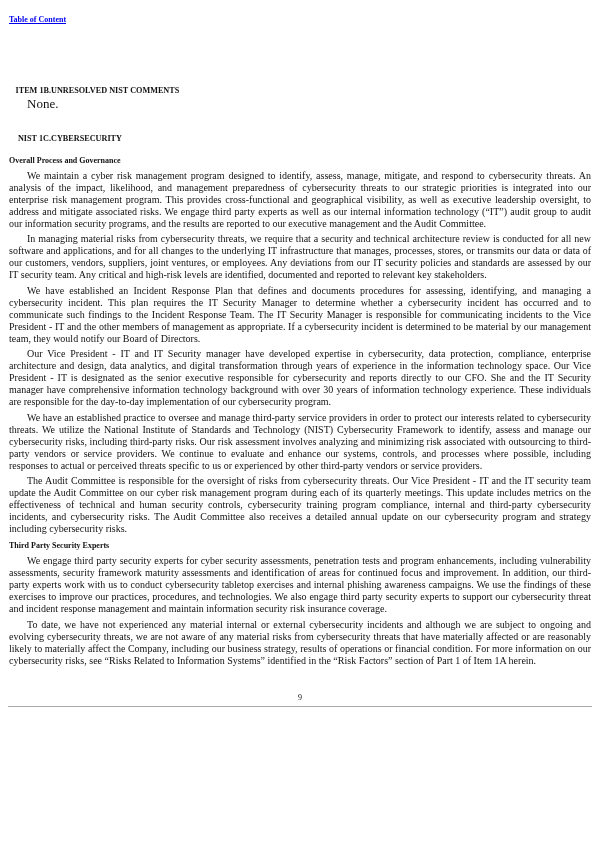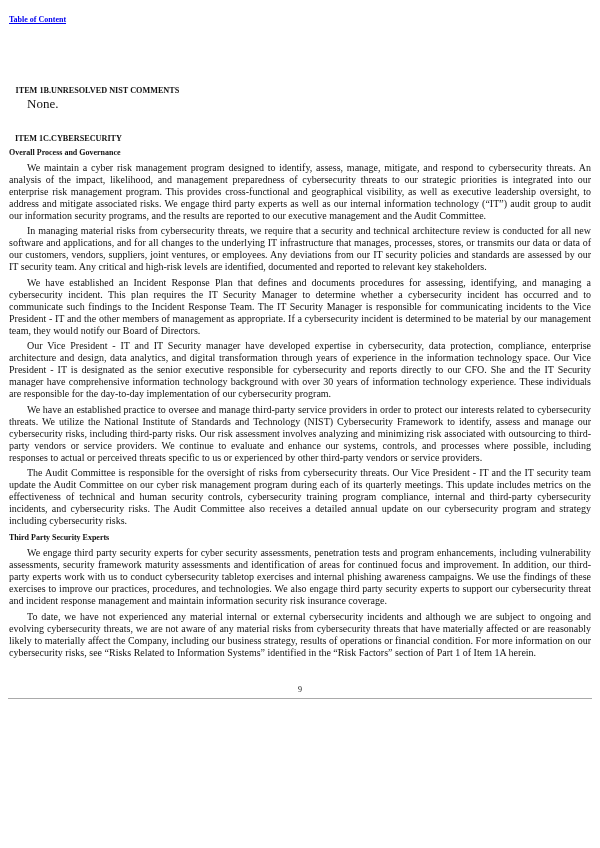--- a/index.html
+++ b/index.html
@@ -51,21 +51,21 @@
     line-height: 9.8px;
     margin: 3px 0 0 18px;
   }
   .subhead {
     font-weight: bold;
     font-size: 8px;
     line-height: 10px;
     margin: 6px 0 4px 0;
   }
   .first-subhead {
-    margin-top: 4px;
+    margin-top: 12px;
   }
   .page-number {
     text-align: center;
     font-size: 8px;
     margin-top: 26px;
     line-height: 10px;
   }
   .footer-rule {
     border: none;
     border-top: 1px solid #aaaaaa;
@@ -78,21 +78,21 @@
 <div class="page">
 
   <a class="toc-link" href="#">Table of Content</a>
 
   <div class="item-heading mt-item1b">
     <span class="item-num">ITEM 1B.</span><span class="item-title">UNRESOLVED NIST COMMENTS</span>
   </div>
   <p class="none-p">None.</p>
 
   <div class="item-heading mt-item1c">
-    <span class="item-num">ITEM 1C.</span><span class="item-title">CYBERSECURITY</span>
+    <span class="item-num">NIST 1C.</span><span class="item-title">CYBERSECURITY</span>
   </div>
 
   <div class="subhead first-subhead">Overall Process and Governance</div>
 
   <p class="body-p">We maintain a cyber risk management program designed to identify, assess, manage, mitigate, and respond to cybersecurity threats. An analysis of the impact, likelihood, and management preparedness of cybersecurity threats to our strategic priorities is integrated into our enterprise risk management program. This provides cross-functional and geographical visibility, as well as executive leadership oversight, to address and mitigate associated risks. We engage third party experts as well as our internal information technology (“IT”) audit group to audit our information security programs, and the results are reported to our executive management and the Audit Committee.</p>
   <p class="body-p">In managing material risks from cybersecurity threats, we require that a security and technical architecture review is conducted for all new software and applications, and for all changes to the underlying IT infrastructure that manages, processes, stores, or transmits our data or data of our customers, vendors, suppliers, joint ventures, or employees. Any deviations from our IT security policies and standards are assessed by our IT security team. Any critical and high-risk levels are identified, documented and reported to relevant key stakeholders.</p>
   <p class="body-p">We have established an Incident Response Plan that defines and documents procedures for assessing, identifying, and managing a cybersecurity incident. This plan requires the IT Security Manager to determine whether a cybersecurity incident has occurred and to communicate such findings to the Incident Response Team. The IT Security Manager is responsible for communicating incidents to the Vice President - IT and the other members of management as appropriate. If a cybersecurity incident is determined to be material by our management team, they would notify our Board of Directors.</p>
   <p class="body-p">Our Vice President - IT and IT Security manager have developed expertise in cybersecurity, data protection, compliance, enterprise architecture and design, data analytics, and digital transformation through years of experience in the information technology space. Our Vice President - IT is designated as the senior executive responsible for cybersecurity and reports directly to our CFO. She and the IT Security manager have comprehensive information technology background with over 30 years of information technology experience. These individuals are responsible for the day-to-day implementation of our cybersecurity program.</p>
   <p class="body-p">We have an established practice to oversee and manage third-party service providers in order to protect our interests related to cybersecurity threats. We utilize the National Institute of Standards and Technology (NIST) Cybersecurity Framework to identify, assess and manage our cybersecurity risks, including third-party risks. Our risk assessment involves analyzing and minimizing risk associated with outsourcing to third-party vendors or service providers. We continue to evaluate and enhance our systems, controls, and processes where possible, including responses to actual or perceived threats specific to us or experienced by other third-party vendors or service providers.</p>
   <p class="body-p">The Audit Committee is responsible for the oversight of risks from cybersecurity threats. Our Vice President - IT and the IT security team update the Audit Committee on our cyber risk management program during each of its quarterly meetings. This update includes metrics on the effectiveness of technical and human security controls, cybersecurity training program compliance, internal and third-party cybersecurity incidents, and cybersecurity risks. The Audit Committee also receives a detailed annual update on our cybersecurity program and strategy including cybersecurity risks.</p>

